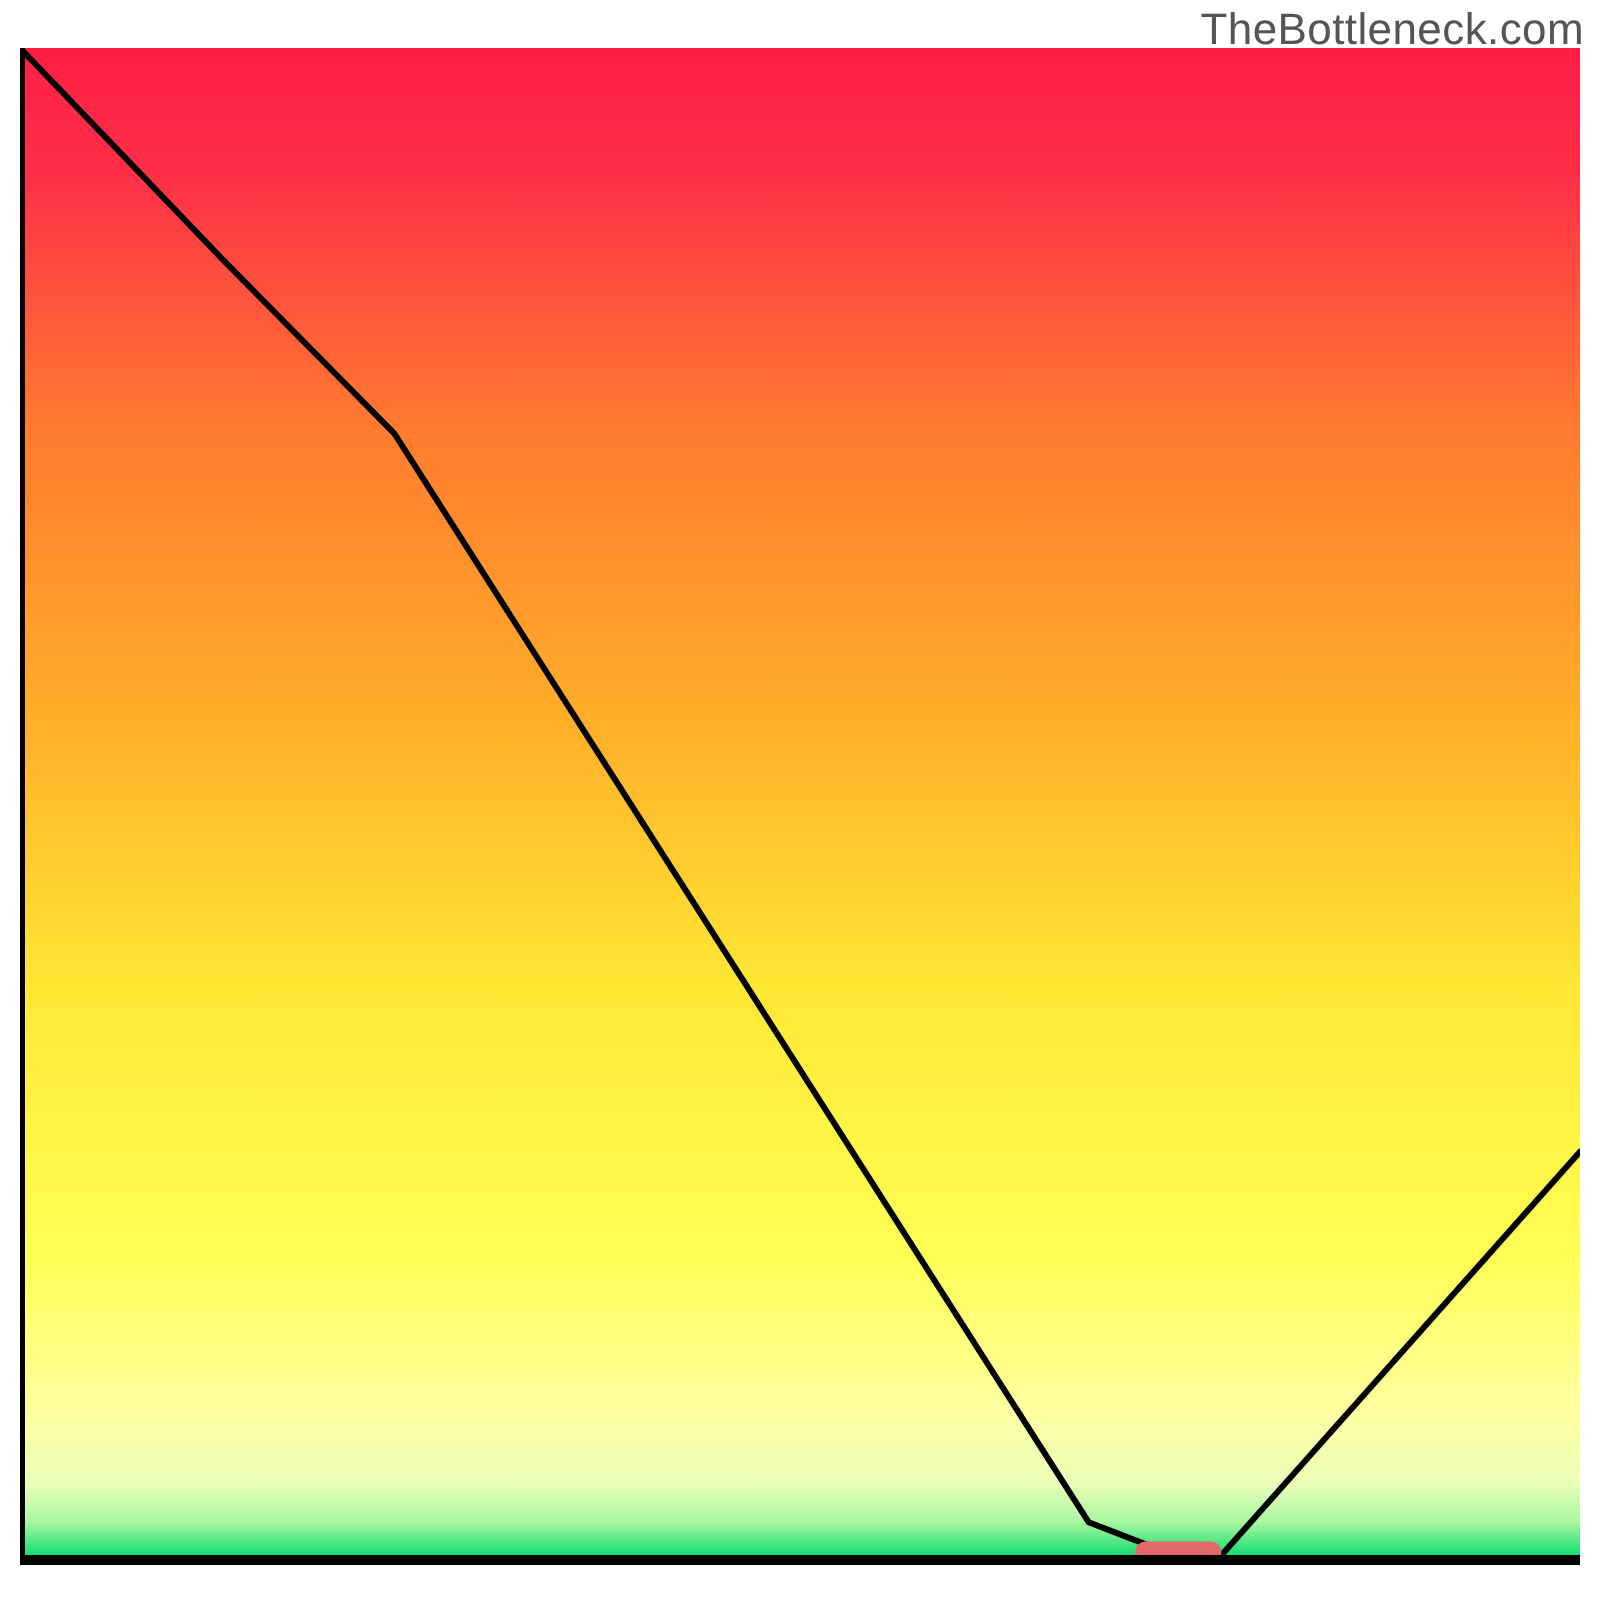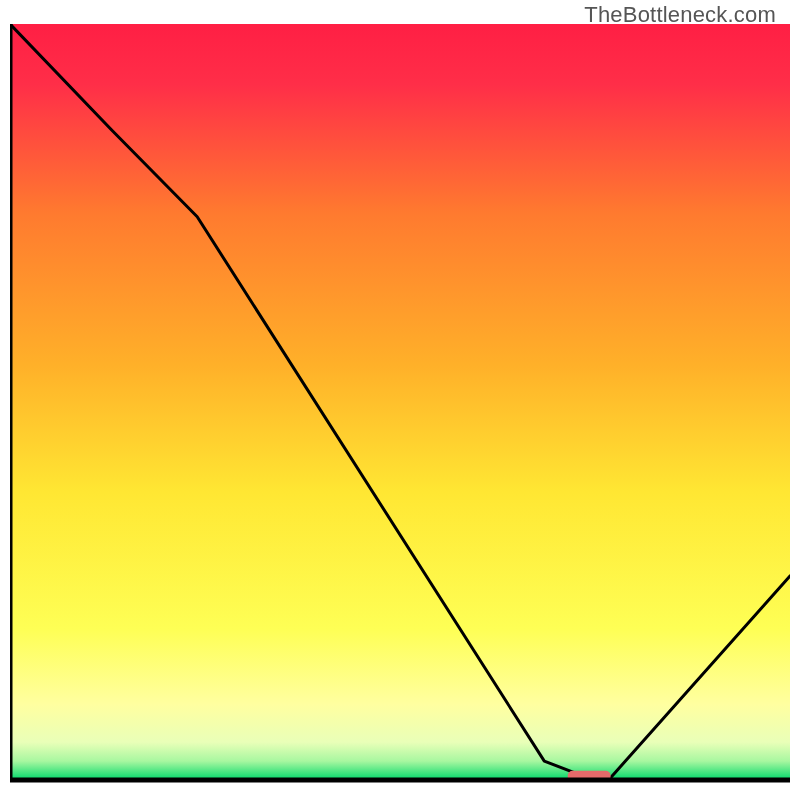--- a/index.html
+++ b/index.html
@@ -12,21 +12,21 @@
     background: #ffffff;
   }
   .stage {
     position: relative;
     width: 800px;
     height: 800px;
   }
   .watermark {
     position: absolute;
     top: 2px;
-    right: 24px;
+    right: 8px;
     color: #555555;
     font-size: 22px;
     font-weight: 500;
     letter-spacing: 0.2px;
     z-index: 10;
   }
   .plot-area {
     position: absolute;
     left: 10px;
     top: 24px;

